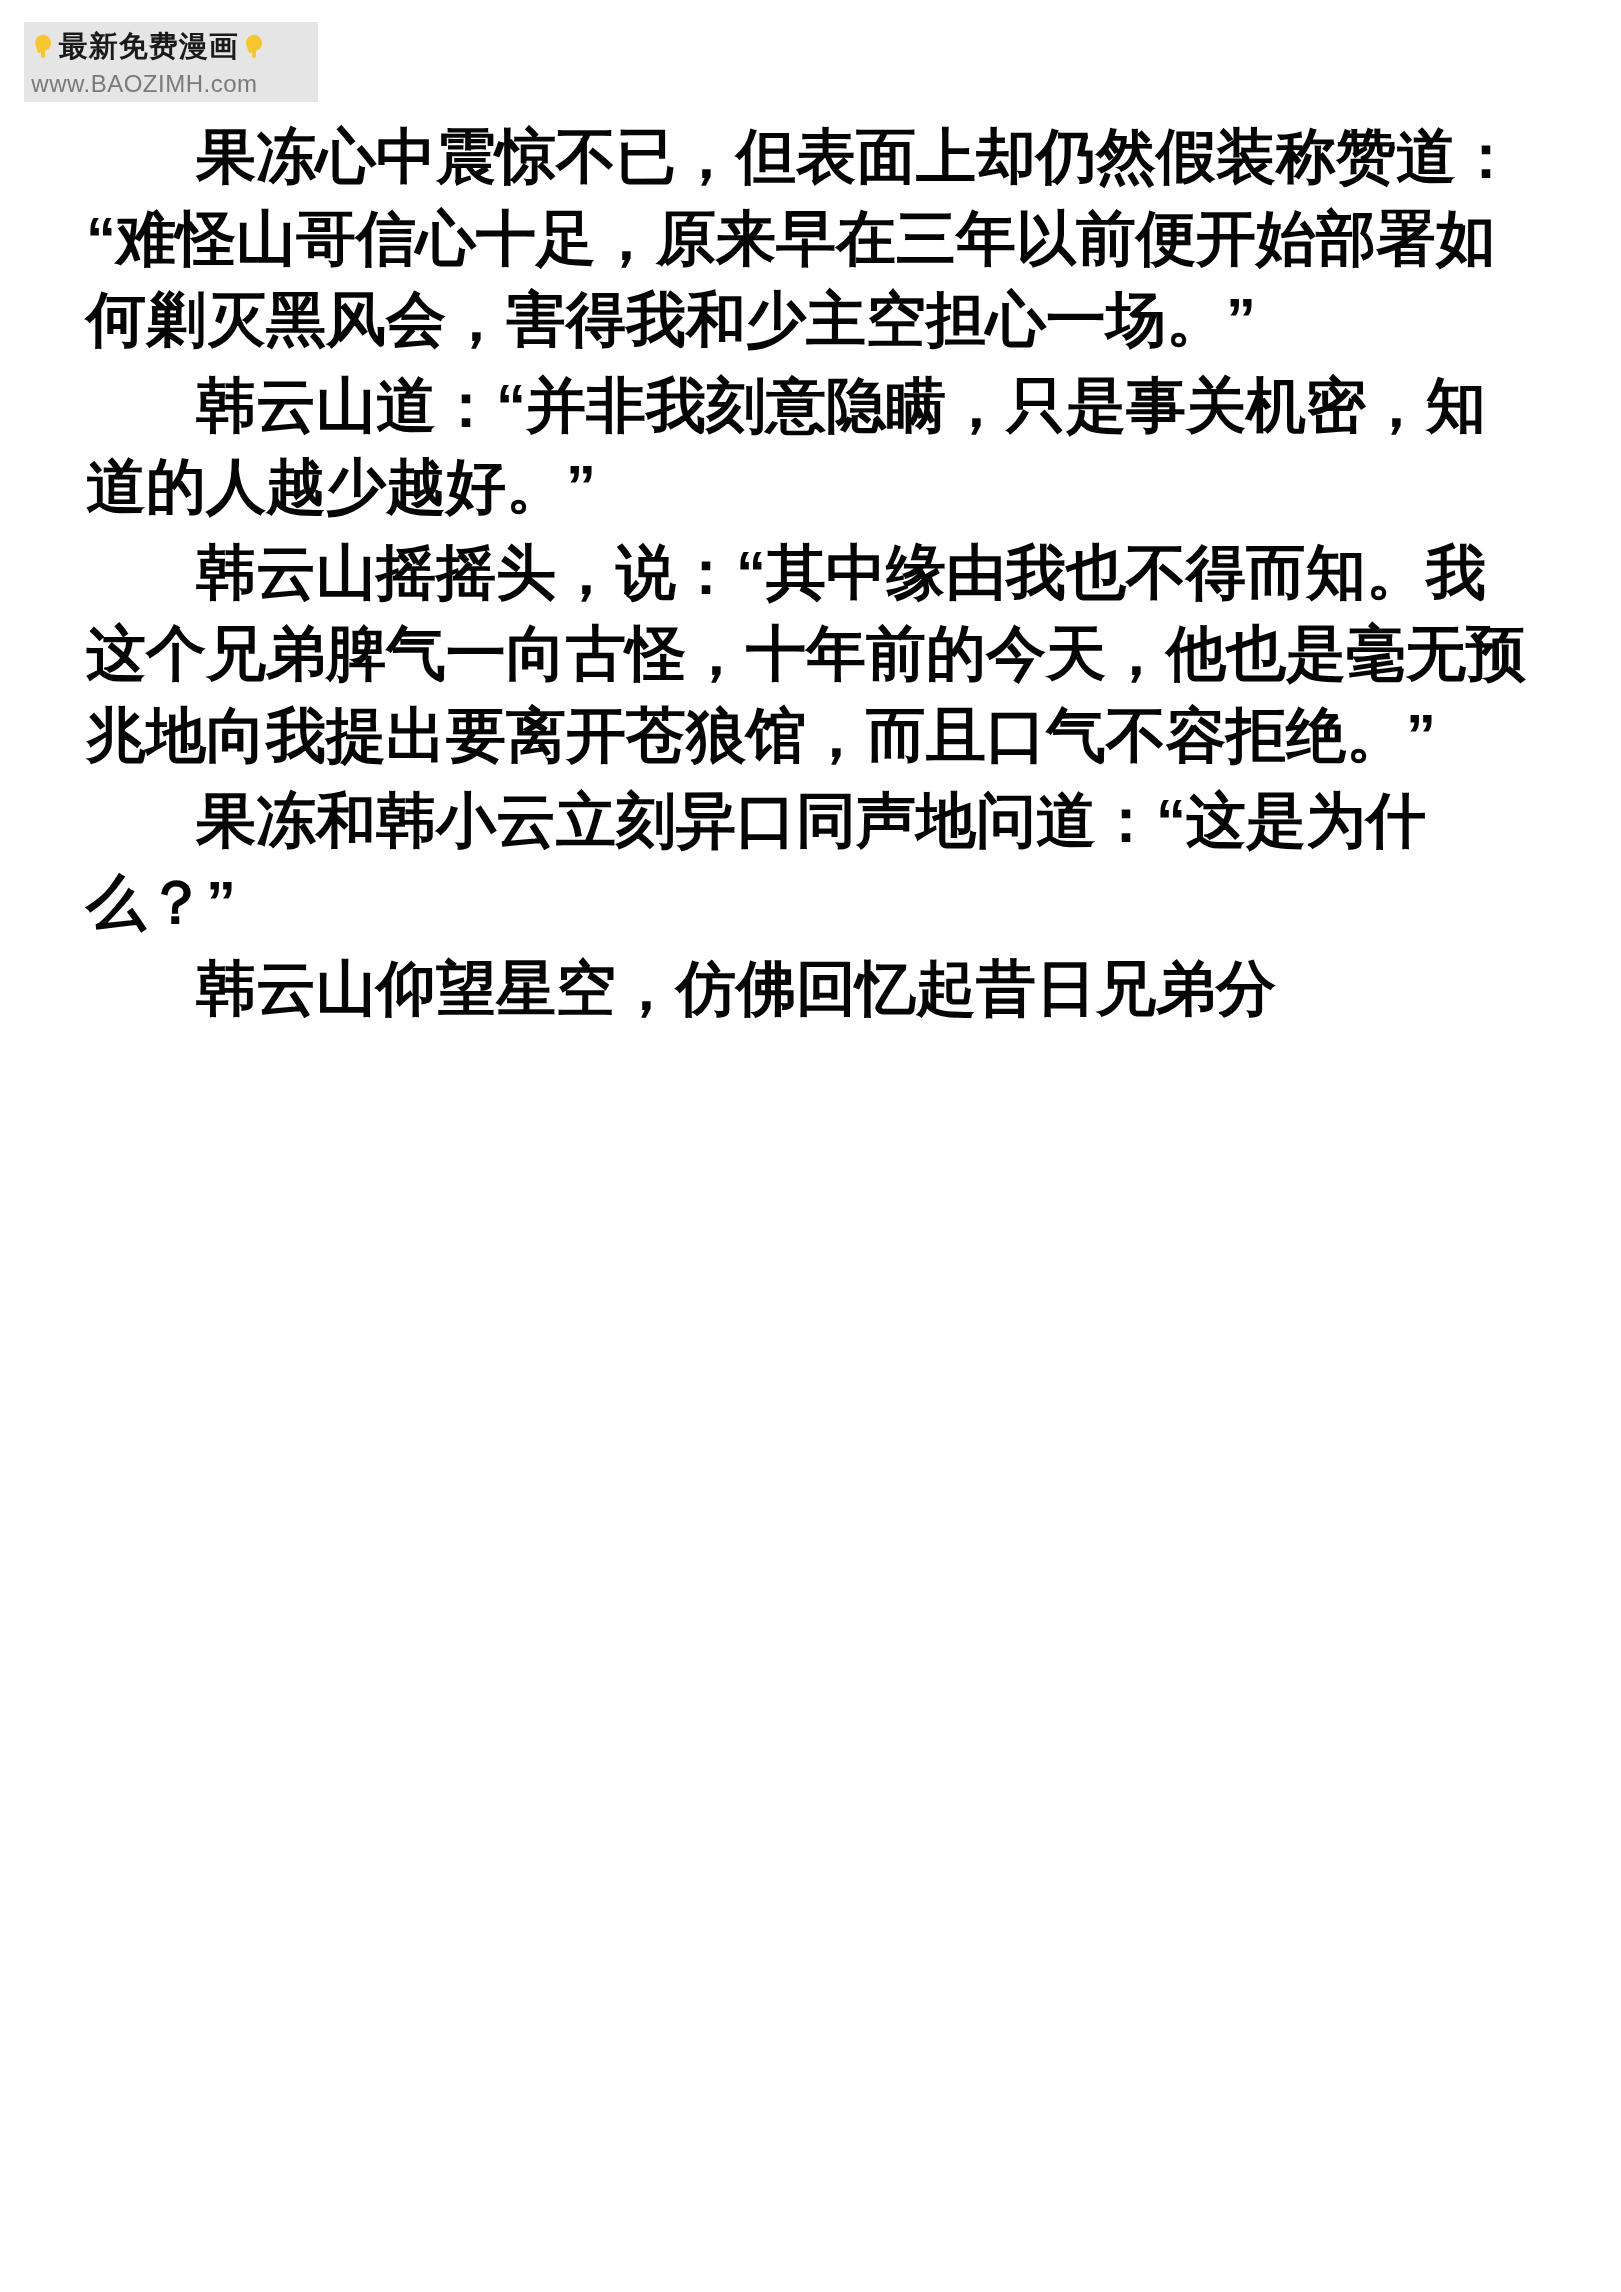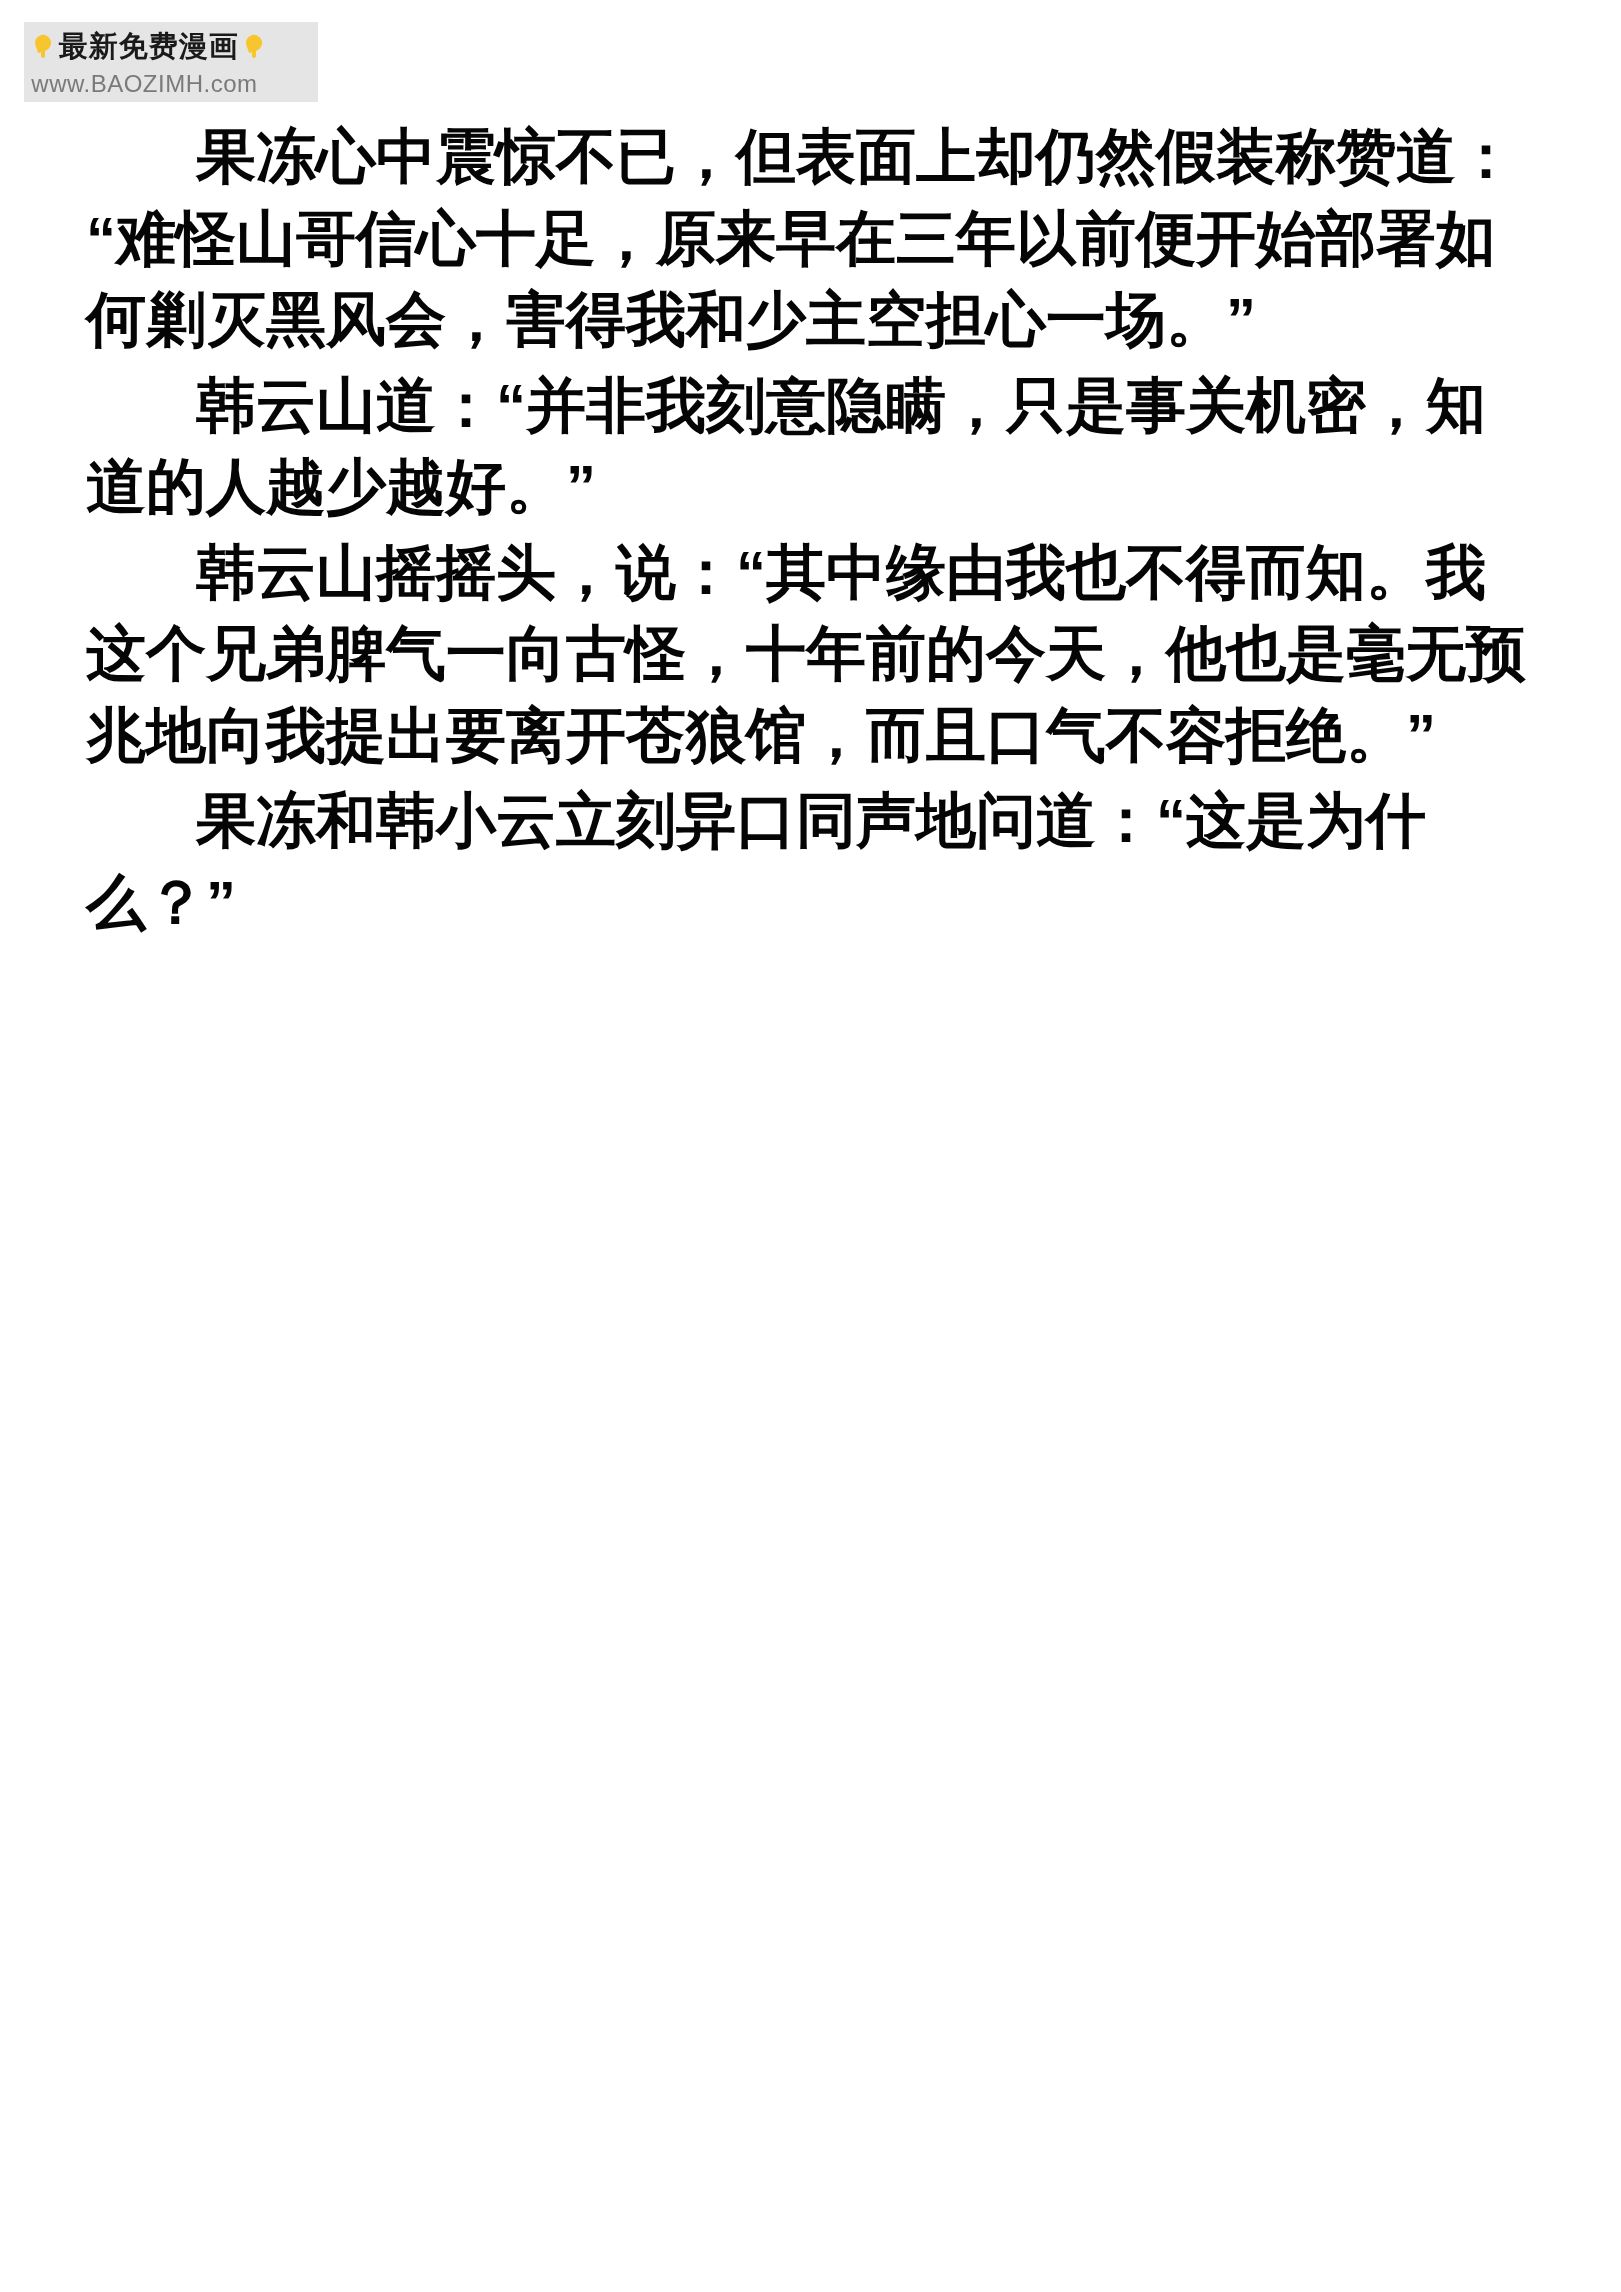--- a/index.html
+++ b/index.html
@@ -110,14 +110,15 @@
     <span class="wm-leaf"></span>
   </div>
   <div class="wm-url">www.BAOZIMH.com</div>
 </div>
 
 <div class="page">
   <p class="para indent">果冻心中震惊不已，但表面上却仍然假装称赞道：“难怪山哥信心十足，原来早在三年以前便开始部署如何剿灭黑风会，害得我和少主空担心一场。”</p>
   <p class="para indent">韩云山道：“并非我刻意隐瞒，只是事关机密，知道的人越少越好。”</p>
   <p class="para indent">韩云山摇摇头，说：“其中缘由我也不得而知。我这个兄弟脾气一向古怪，十年前的今天，他也是毫无预兆地向我提出要离开苍狼馆，而且口气不容拒绝。”</p>
   <p class="para indent">果冻和韩小云立刻异口同声地问道：“这是为什么？”</p>
+  <p class="para indent">韩云山仰望星空，仿佛回忆起昔日兄弟分</p>
 </div>
 
 
 </body></html>

